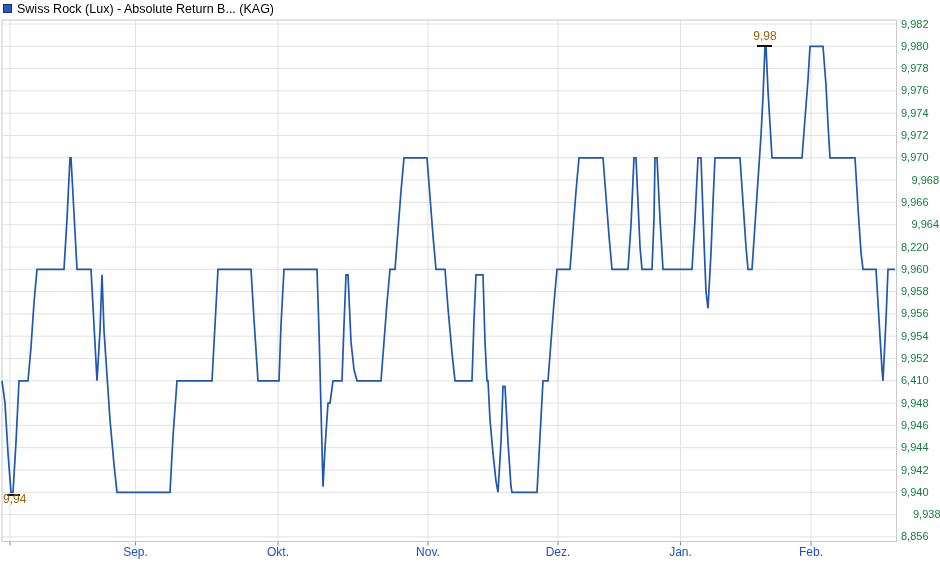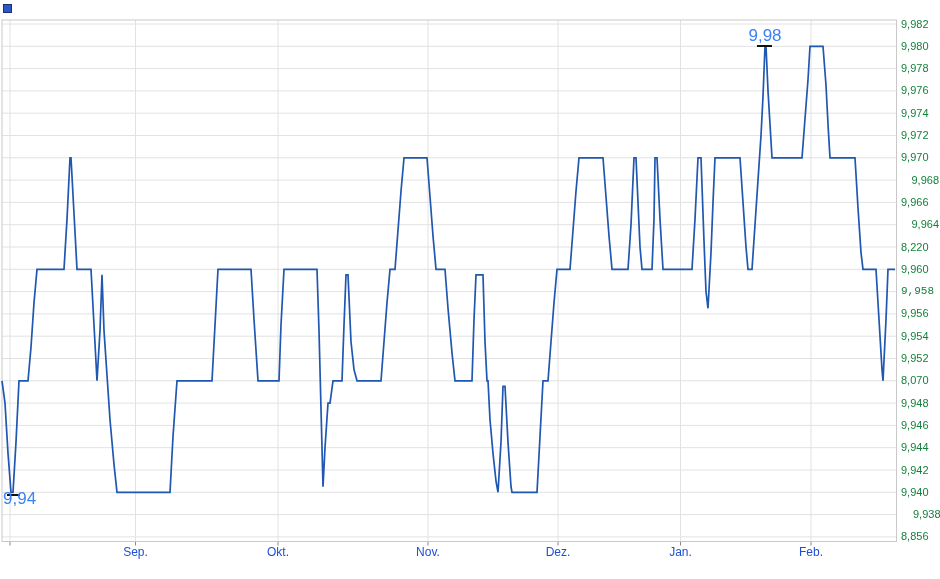--- a/index.html
+++ b/index.html
@@ -19,31 +19,32 @@
   #plot-svg{position:absolute;left:0;top:0;width:940px;height:579px;cursor:crosshair;}
   .ylab{
     position:absolute;left:901px;width:38px;height:15px;font-size:11px;line-height:15px;
     color:#15803d;white-space:nowrap;text-align:left;
   }
   .xlab{
     position:absolute;top:545px;width:44px;height:14px;font-size:12px;line-height:14px;
     color:#1d4ed8;text-align:center;white-space:nowrap;
   }
   .anno{
-    position:absolute;font-size:17px;line-height:14px;color:#3b82f6;white-space:nowrap;
+    position:absolute;font-size:12px;line-height:14px;color:#a16207;white-space:nowrap;
   }
   .anno-tick{position:absolute;height:2px;background:#111111;}
 </style>
 </head>
 <body>
 
 <div class="window">
 
   <div class="title-row">
     <span class="swatch"></span>
+    <span class="chart-title">Swiss Rock (Lux) - Absolute Return B... (KAG)</span>
   </div>
 
   <svg id="plot-svg" viewBox="0 0 940 579" xmlns="http://www.w3.org/2000/svg">
       <line x1="2" y1="24" x2="896.5" y2="24" stroke="#e2e2e2" stroke-width="1"></line>
       <line x1="2" y1="46.3" x2="896.5" y2="46.3" stroke="#e2e2e2" stroke-width="1"></line>
       <line x1="2" y1="68.6" x2="896.5" y2="68.6" stroke="#e2e2e2" stroke-width="1"></line>
       <line x1="2" y1="90.9" x2="896.5" y2="90.9" stroke="#e2e2e2" stroke-width="1"></line>
       <line x1="2" y1="113.2" x2="896.5" y2="113.2" stroke="#e2e2e2" stroke-width="1"></line>
       <line x1="2" y1="135.5" x2="896.5" y2="135.5" stroke="#e2e2e2" stroke-width="1"></line>
       <line x1="2" y1="157.8" x2="896.5" y2="157.8" stroke="#e2e2e2" stroke-width="1"></line>
@@ -88,25 +89,25 @@
       <span class="ylab" style="top: 61.1px;">9,978</span>
       <span class="ylab" style="top: 83.4px;">9,976</span>
       <span class="ylab" style="top: 105.7px;">9,974</span>
       <span class="ylab" style="top: 128px;">9,972</span>
       <span class="ylab" style="top: 150.3px;">9,970</span>
       <span class="ylab" style="top: 172.6px; text-align: right;">9,968</span>
       <span class="ylab" style="top: 194.9px;">9,966</span>
       <span class="ylab" style="top: 217.2px; text-align: right;">9,964</span>
       <span class="ylab" style="top: 239.5px;">8,220</span>
       <span class="ylab" style="top: 261.8px;">9,960</span>
-      <span class="ylab" style="top: 284.1px; font-family: Liberation Mono, monospace;">9,958</span>
+      <span class="ylab" style="top: 284.1px;">9,958</span>
       <span class="ylab" style="top: 306.4px;">9,956</span>
       <span class="ylab" style="top: 328.7px;">9,954</span>
       <span class="ylab" style="top: 351px;">9,952</span>
-      <span class="ylab" style="top: 373.3px;">8,070</span>
+      <span class="ylab" style="top: 373.3px;">6,410</span>
       <span class="ylab" style="top: 395.6px;">9,948</span>
       <span class="ylab" style="top: 417.9px;">9,946</span>
       <span class="ylab" style="top: 440.2px;">9,944</span>
       <span class="ylab" style="top: 462.5px;">9,942</span>
       <span class="ylab" style="top: 484.8px;">9,940</span>
       <span class="ylab" style="top: 507.1px; margin-left: 12px;">9,938</span>
       <span class="ylab" style="top: 529.4px;">8,856</span>
     </div>
   <div id="x-axis">
       <span class="xlab" style="left: 113.5px;">Sep.</span>

